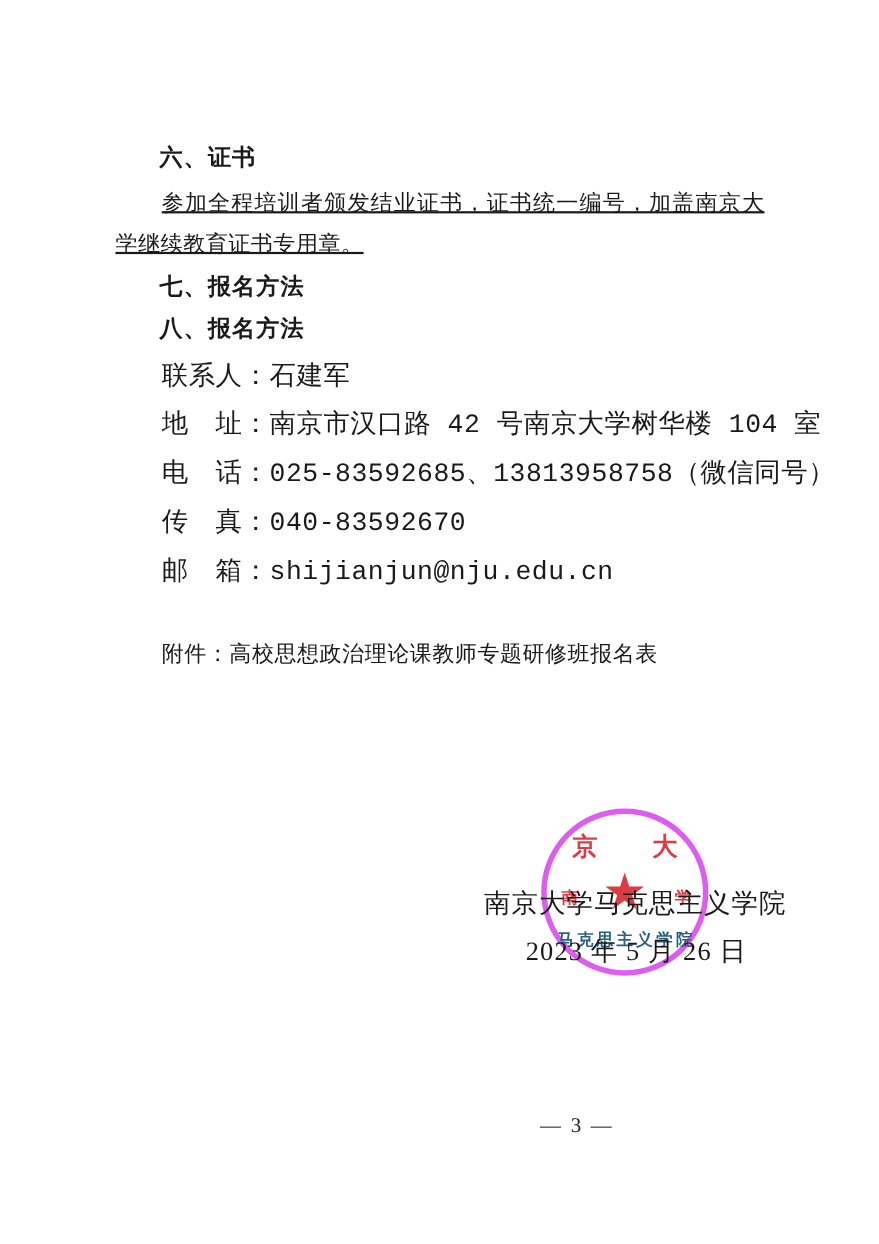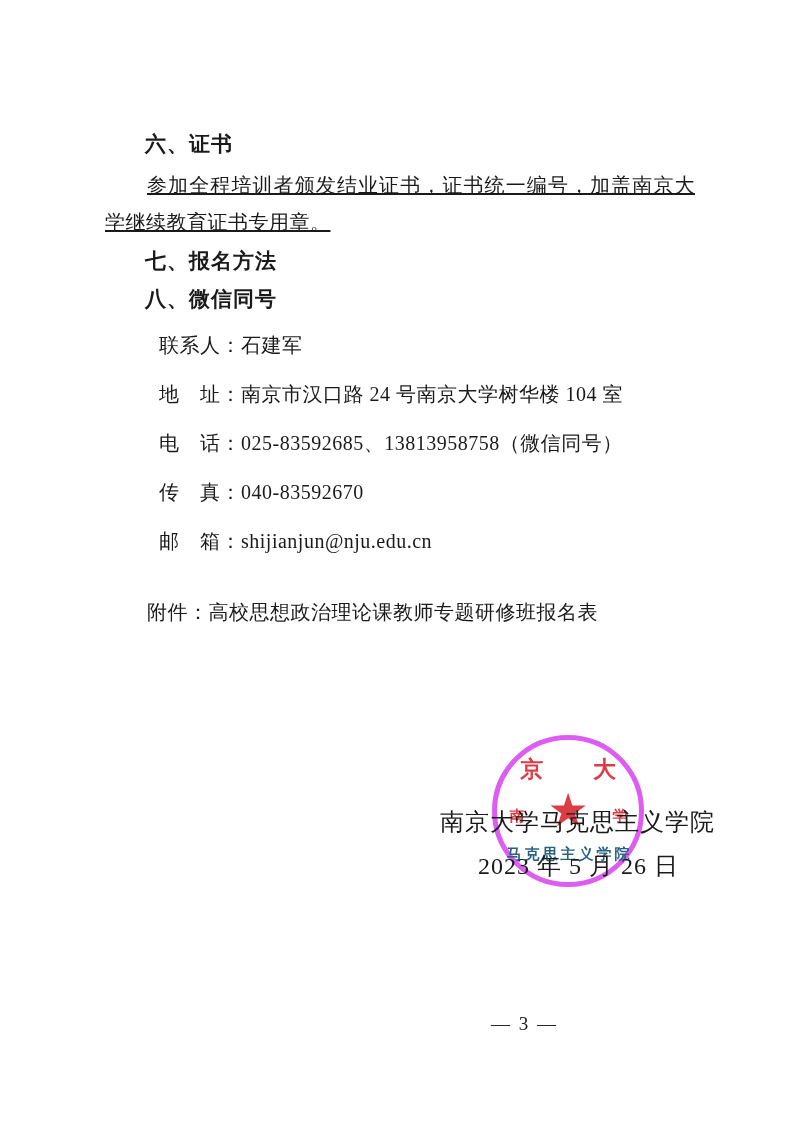--- a/index.html
+++ b/index.html
@@ -36,26 +36,27 @@
   .para {
     font-size: 20px;
     line-height: 1.85;
     margin: 0 0 4px 0;
     text-indent: 42px;
     letter-spacing: 0.5px;
     text-align: justify;
     text-decoration: underline;
   }
   .contact-line {
-    font-size: 20px;
-    line-height: 1.85;
-    margin: 12px;
+    font-size: 24px;
+    line-height: 1.85;
+    margin: 0;
     padding-left: 42px;
     letter-spacing: 0.5px;
     white-space: pre;
+    font-family: Liberation Mono, monospace;
   }
   .contact-line .lbl {
     display: inline-block;
     min-width: 74px;
   }
   .attach {
     font-size: 20px;
     line-height: 1.85;
     margin: 34px 0 0 0;
     padding-left: 42px;
@@ -162,24 +163,24 @@
 
 <div class="page">
 
   <div class="content">
 
     <h2 class="heading">六、证书</h2>
     <p class="para">参加全程培训者颁发结业证书，证书统一编号，加盖南京大学继续教育证书专用章。</p>
 
     <h2 class="heading">七、报名方法</h2>
 
-    <h2 class="heading">八、微信同号</h2>
+    <h2 class="heading">八、报名方法</h2>
 
     <p class="contact-line"><span class="lbl">联系人：</span><span>石建军</span></p>
-    <p class="contact-line"><span class="lbl">地　址：</span><span>南京市汉口路 24 号南京大学树华楼 104 室</span></p>
+    <p class="contact-line"><span class="lbl">地　址：</span><span>南京市汉口路 42 号南京大学树华楼 104 室</span></p>
     <p class="contact-line"><span class="lbl">电　话：</span><span>025-83592685、13813958758（微信同号）</span></p>
     <p class="contact-line"><span class="lbl">传　真：</span><span>040-83592670</span></p>
     <p class="contact-line"><span class="lbl">邮　箱：</span><span>shijianjun@nju.edu.cn</span></p>
 
     <p class="attach">附件：高校思想政治理论课教师专题研修班报名表</p>
 
   </div>
 
   <div class="seal">
     <div class="seal-inner">

